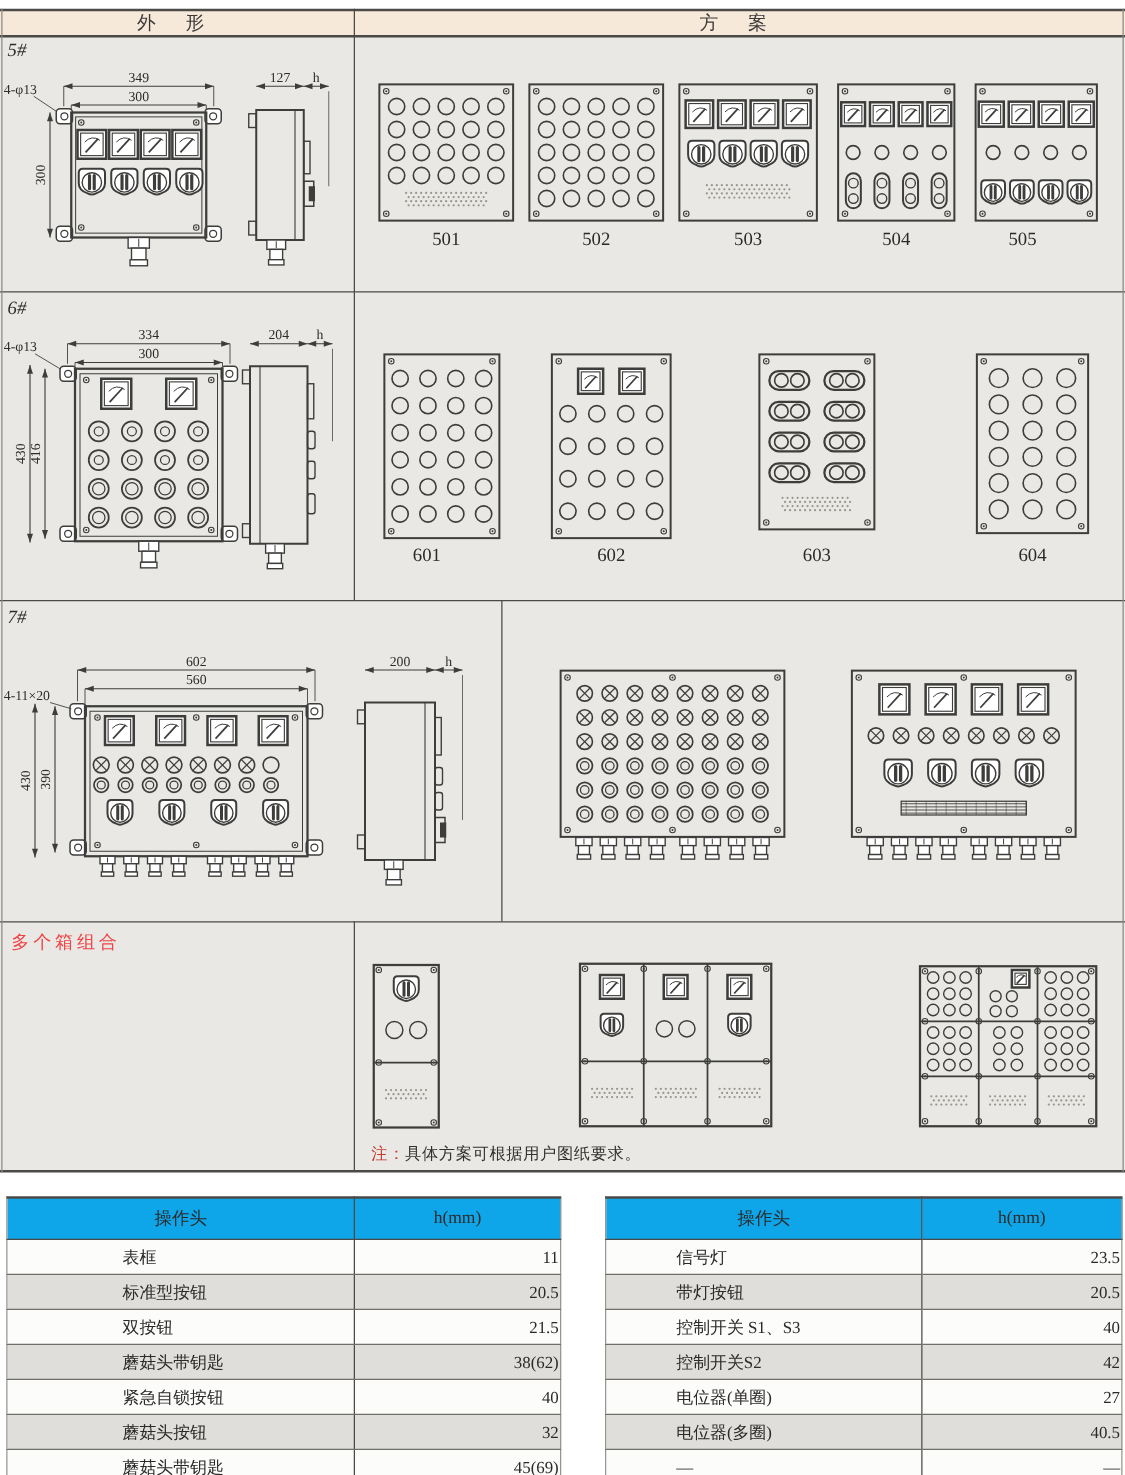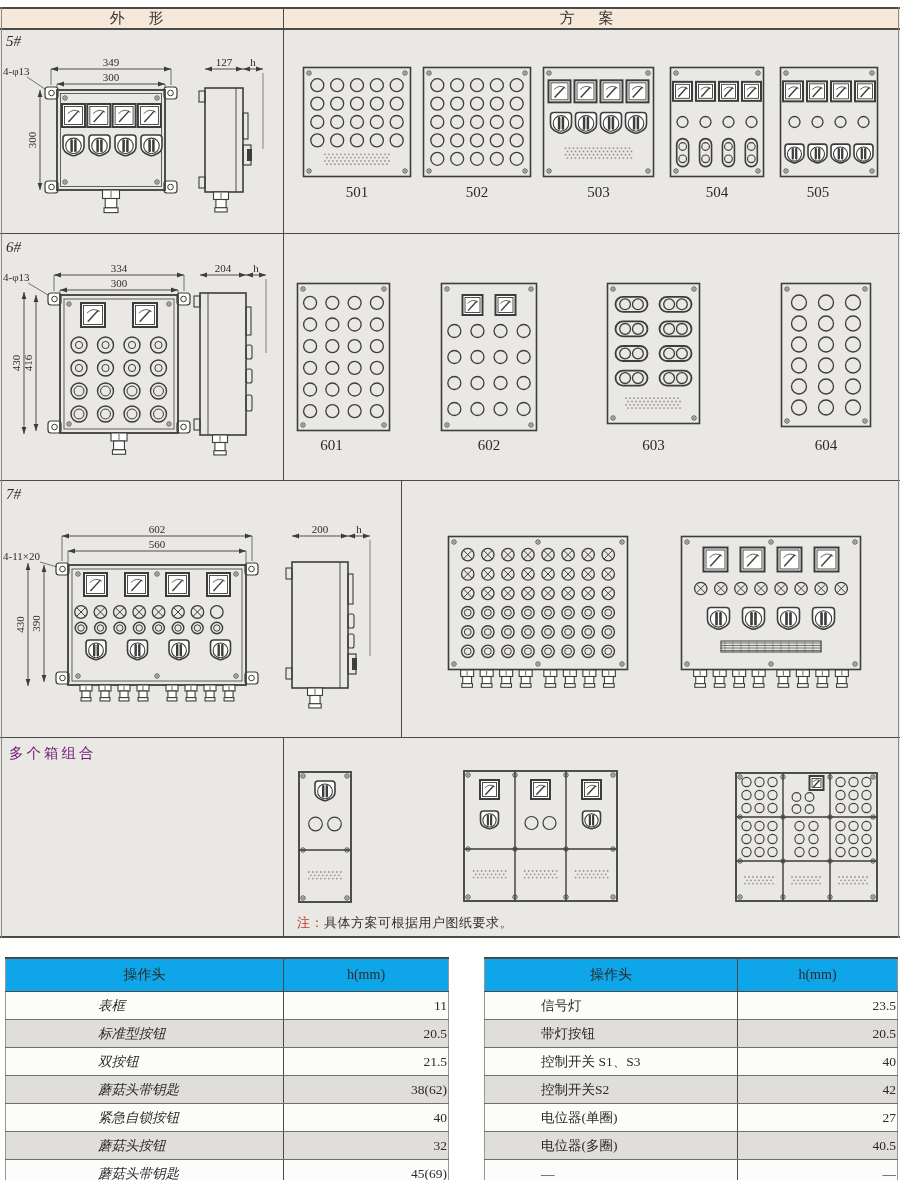--- a/index.html
+++ b/index.html
@@ -8,41 +8,41 @@
   .grid-bg{position:absolute;left:0;top:9px;width:900px;height:927px;background:#e9e8e5;}
   .hline{position:absolute;left:0;width:900px;background:#4b4a47;}
   .vseg{position:absolute;width:1.4px;background:#4b4a47;}
   .edge{position:absolute;width:1px;background:#8b8a85;}
   .band{position:absolute;left:0;top:9px;width:900px;height:19px;background:#f7e9da;display:flex;}
   .band-cell{display:flex;align-items:center;justify-content:center;font-family:"Liberation Serif",serif;
              font-size:15px;letter-spacing:10px;color:#3a3938;}
   .band-cell.l{width:283px;}
   .band-cell.r{flex:1;}
   .sec-label{position:absolute;font-family:"Liberation Serif",serif;font-style:italic;font-size:15px;color:#2d2c2a;}
-  .combo-label{position:absolute;left:9px;top:744px;color:#701a75;font-family:"Liberation Serif",serif;
+  .combo-label{position:absolute;left:9px;top:744px;color:#ef4444;font-family:"Liberation Serif",serif;
                font-size:14.5px;letter-spacing:3px;}
   .note{position:absolute;left:297px;top:914px;font-size:13px;color:#33322f;letter-spacing:0.5px;}
   .note .red{color:#c2392c;}
   .drawing{position:absolute;}
   .scheme{position:absolute;}
   .scheme .lbl{position:absolute;left:0;width:100%;text-align:center;font-family:"Liberation Serif",serif;
                font-size:15px;color:#2b2a28;}
   svg{display:block;}
   svg text.dim{font-family:"Liberation Serif",serif;font-size:11px;fill:#2d2c2a;}
   
   .op-table{position:absolute;border-collapse:collapse;table-layout:fixed;
             font-family:"Liberation Serif",serif;color:#2b2a28;background:#fcfcfb;
             border-top:2.5px solid #4b4a47;border-bottom:2.5px solid #4b4a47;
             border-left:1px solid #97968f;border-right:1px solid #97968f;}
   .op-table th{background:#0ea5e9;font-size:14px;font-weight:normal;height:30px;border-bottom:1.6px solid #4b4a47;}
   .op-table td{font-size:13.5px;height:25px;border-bottom:1px solid #6f6e69;}
   .op-table .c1{border-right:1.3px solid #4b4a47;}
   .op-table td.c1{text-align:left;}
   .op-table td.c2{text-align:right;}
-  .op-table.lt td.c1{padding-left:92px;font-style:italic;}
+  .op-table.lt td.c1{padding-left:92px;}
   .op-table.rt td.c1{padding-left:56px;}
   .op-table tr.alt{background:#dfdeda;}
 </style>
 </head>
 <body>
 
 <div class="sheet">
   <div class="grid-bg"></div>
 
   <div class="band">
@@ -846,21 +846,21 @@
             <path d="M 75 81.20666666666668 Q 75 78.16666666666667 78.04 78.16666666666667 L 90.96 78.16666666666667 Q 94 78.16666666666667 94 81.20666666666668 L 94 88.61666666666667 Q 94 93.74666666666667 87.54 96.02666666666667 Q 84.5 97.73666666666668 81.46000000000001 96.02666666666667 Q 75 93.74666666666667 75 88.61666666666667 Z" fill="#fff" stroke="#3d3d3b" stroke-width="1.6"></path>
             <circle cx="84.5" cy="88.04666666666667" r="7.03" fill="none" stroke="#3d3d3b" stroke-width="1.1"></circle>
             <rect x="81.65" y="81.96666666666667" width="2.28" height="11.78" rx="1.14" fill="#3d3d3b"></rect>
             <rect x="85.07" y="81.96666666666667" width="2.28" height="11.78" rx="1.14" fill="#3d3d3b"></rect>
           </g>
         </svg>
         <div class="lbl" style="top:118px">505</div>
       </div>
     </div>
   <div id="s6-schemes">
-      <div class="scheme" style="left: 296px; top: 282px; width: 71px; height: 177px;">
+      <div class="scheme" style="left: 306px; top: 282px; width: 71px; height: 177px;">
         <svg width="95" height="150" viewBox="0 0 95 150">
           <rect x="1.5" y="1.5" width="92" height="147" rx="0" fill="none" stroke="#3d3d3b" stroke-width="1.6"></rect>
           <circle cx="7" cy="7" r="2.2" fill="none" stroke="#3d3d3b" stroke-width="0.9"></circle>
           <circle cx="7" cy="7" r="0.8" fill="#3d3d3b"></circle>
           <circle cx="88" cy="7" r="2.2" fill="none" stroke="#3d3d3b" stroke-width="0.9"></circle>
           <circle cx="88" cy="7" r="0.8" fill="#3d3d3b"></circle>
           <circle cx="7" cy="143" r="2.2" fill="none" stroke="#3d3d3b" stroke-width="0.9"></circle>
           <circle cx="7" cy="143" r="0.8" fill="#3d3d3b"></circle>
           <circle cx="88" cy="143" r="2.2" fill="none" stroke="#3d3d3b" stroke-width="0.9"></circle>
           <circle cx="88" cy="143" r="0.8" fill="#3d3d3b"></circle>

